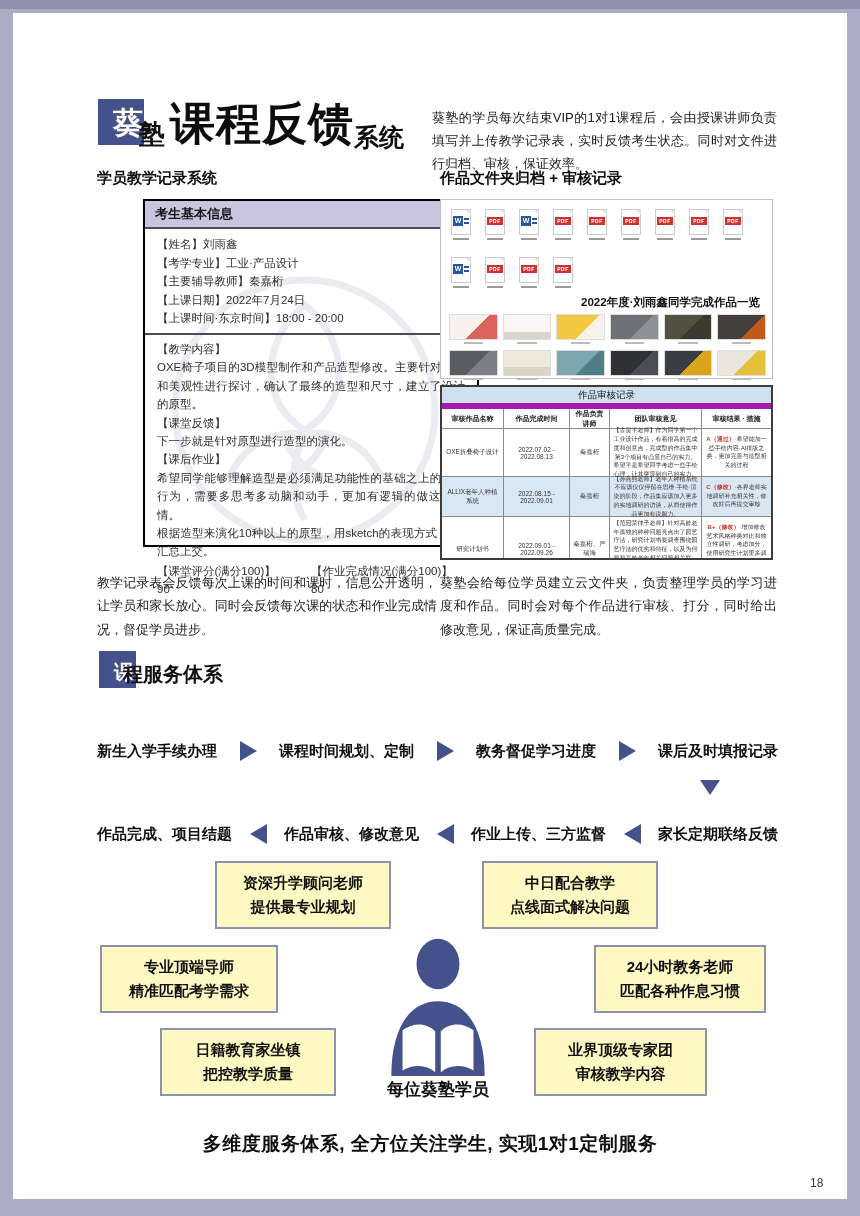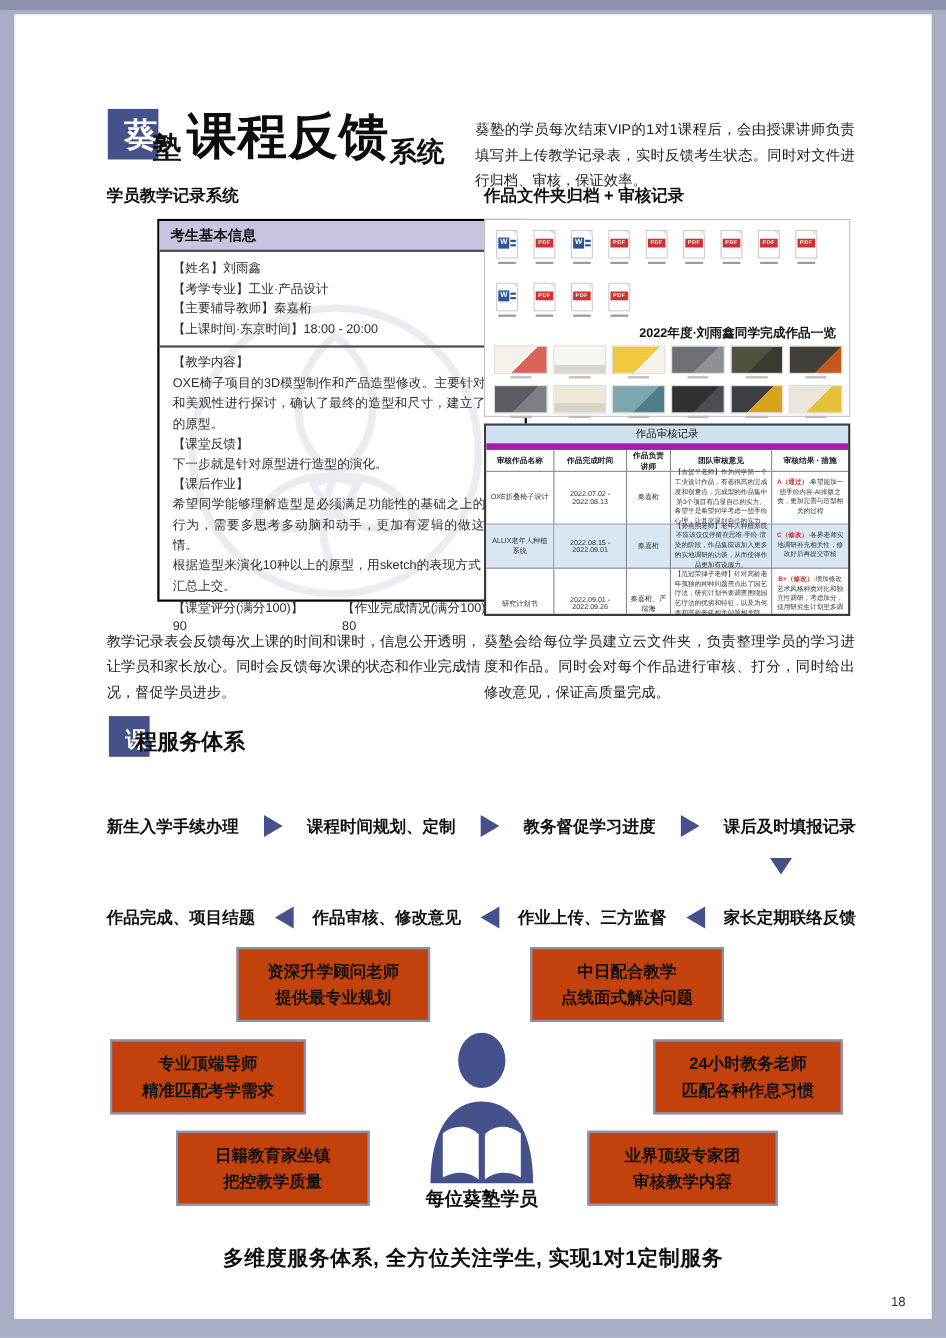--- a/index.html
+++ b/index.html
@@ -70,21 +70,21 @@
   .badge-s{left:99px;top:651px;width:35px;height:35px;font-size:20px;padding:0 2px 2px 0;}
   .s-title{position:absolute;left:123px;top:661px;font-size:20px;font-weight:800;color:#101010;}
   .flow{position:absolute;left:97px;width:681px;display:flex;align-items:center;justify-content:space-between;}
   .flow.top{top:741px;} .flow.bottom{top:824px;}
   .flow-item{font-size:15px;font-weight:800;color:#111;white-space:nowrap;}
   .tri-r{width:0;height:0;border-left:17px solid #44518a;border-top:10px solid transparent;border-bottom:10px solid transparent;}
   .tri-l{width:0;height:0;border-right:17px solid #44518a;border-top:10px solid transparent;border-bottom:10px solid transparent;}
   .tri-d{position:absolute;left:700px;top:780px;width:0;height:0;border-top:15px solid #44518a;border-left:10px solid transparent;border-right:10px solid transparent;}
 
   
-  .bubble{position:absolute;border:2.5px solid #8a93af;border-radius:0;display:flex;flex-direction:column;align-items:center;justify-content:center;gap:5px;background:#c2410c;box-sizing:border-box;}
+  .bubble{position:absolute;border:2.5px solid #8a93af;border-radius:0;display:flex;flex-direction:column;align-items:center;justify-content:center;gap:5px;background:#fef9c3;box-sizing:border-box;}
   .bubble span{font-size:15px;font-weight:800;color:#111;white-space:nowrap;}
   .b1{left:215px;top:861px;width:176px;height:68px;}
   .b2{left:482px;top:861px;width:176px;height:68px;}
   .b3{left:100px;top:945px;width:178px;height:68px;}
   .b4{left:594px;top:945px;width:172px;height:68px;}
   .b5{left:160px;top:1028px;width:176px;height:68px;}
   .b6{left:534px;top:1028px;width:173px;height:68px;}
   .person{position:absolute;left:380px;top:936px;width:116px;height:140px;}
   .p-caption{position:absolute;left:363px;top:1078px;width:150px;text-align:center;font-size:17px;font-weight:800;color:#0f0f0f;}
   .tagline{position:absolute;left:13px;top:1131px;width:834px;text-align:center;font-size:19px;font-weight:800;color:#0f0f0f;letter-spacing:.5px;}
@@ -117,20 +117,21 @@
 
   <div class="sec-title l">学员教学记录系统</div>
   <div class="sec-title r">作品文件夹归档 + 审核记录</div>
 
   <div class="form-box">
     <div class="form-head">考生基本信息</div>
     <div class="form-body">
       <div class="f-line">【姓名】刘雨鑫</div>
       <div class="f-line">【考学专业】工业·产品设计</div>
       <div class="f-line">【主要辅导教师】秦嘉桁</div>
+      <div class="f-line">【上课日期】2022年7月24日</div>
       <div class="f-line">【上课时间·东京时间】18:00 - 20:00</div>
       <div class="f-div"></div>
       <div class="c-line">【教学内容】</div>
       <div class="c-line">OXE椅子项目的3D模型制作和产品造型修改。主要针对功能和美观性进行探讨，确认了最终的造型和尺寸，建立了设计的原型。</div>
       <div class="c-line">【课堂反馈】</div>
       <div class="c-line">下一步就是针对原型进行造型的演化。</div>
       <div class="c-line">【课后作业】</div>
       <div class="c-line">希望同学能够理解造型是必须满足功能性的基础之上的一个行为，需要多思考多动脑和动手，更加有逻辑的做这件事情。</div>
       <div class="c-line">根据造型来演化10种以上的原型，用sketch的表现方式，pdf汇总上交。</div>
       <div class="score-row">

